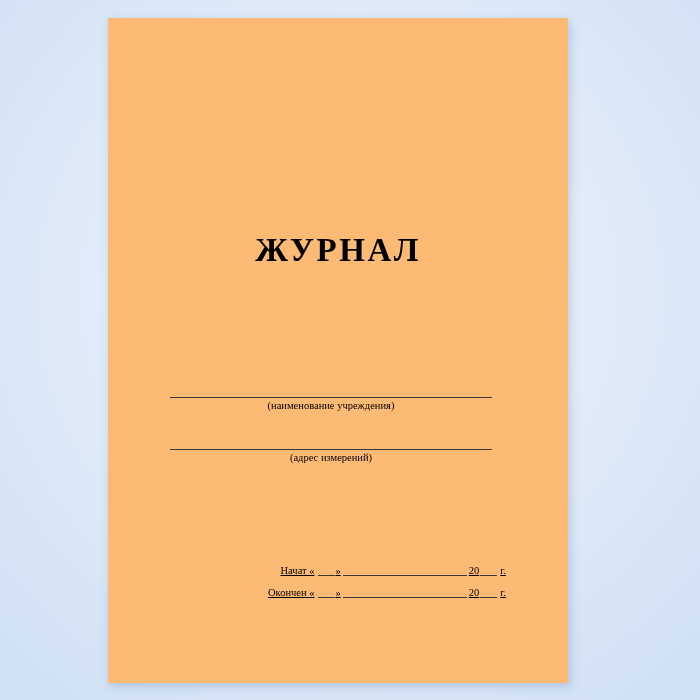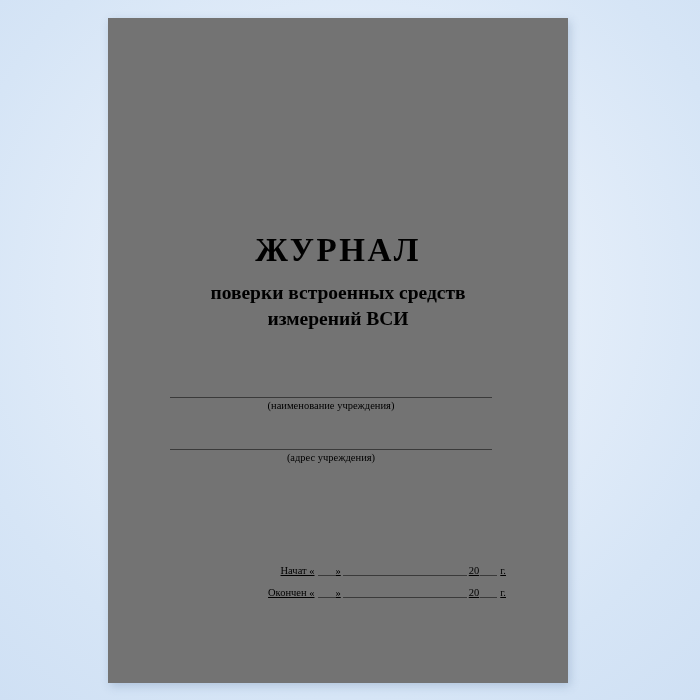--- a/index.html
+++ b/index.html
@@ -30,21 +30,21 @@
     height: 700px;
   }
 
   
   .sheet {
     position: absolute;
     left: 108px;
     top: 18px;
     width: 460px;
     height: 665px;
-    background: #737373;
+    background: #fdba74;
     box-shadow: 2px 3px 9px rgba(80, 110, 150, 0.28);
   }
 
   .sheet-inner {
     position: absolute;
     left: 0;
     top: 0;
     right: 0;
     bottom: 0;
     padding: 0 62px;
@@ -151,36 +151,32 @@
 
 <div class="backdrop"></div>
 
 <div class="page-wrap">
 
   <div class="sheet">
     <div class="sheet-inner">
 
       <div class="title-block">
         <div class="doc-title">ЖУРНАЛ</div>
-        <div class="doc-subtitle">
-          <span>поверки встроенных средств</span><br>
-          <span>измерений ВСИ</span>
-        </div>
       </div>
 
       <div class="fields">
 
         <div class="field-row">
           <div class="field-line"></div>
           <div class="field-caption">(наименование учреждения)</div>
         </div>
 
         <div class="field-row">
           <div class="field-line"></div>
-          <div class="field-caption">(адрес учреждения)</div>
+          <div class="field-caption">(адрес измерений)</div>
         </div>
 
       </div>
 
       <div class="dates">
 
         <div class="date-row">
           <span class="date-label">Начат  «</span>
           <span class="date-blank-short"></span>
           <span class="date-label">»</span>

